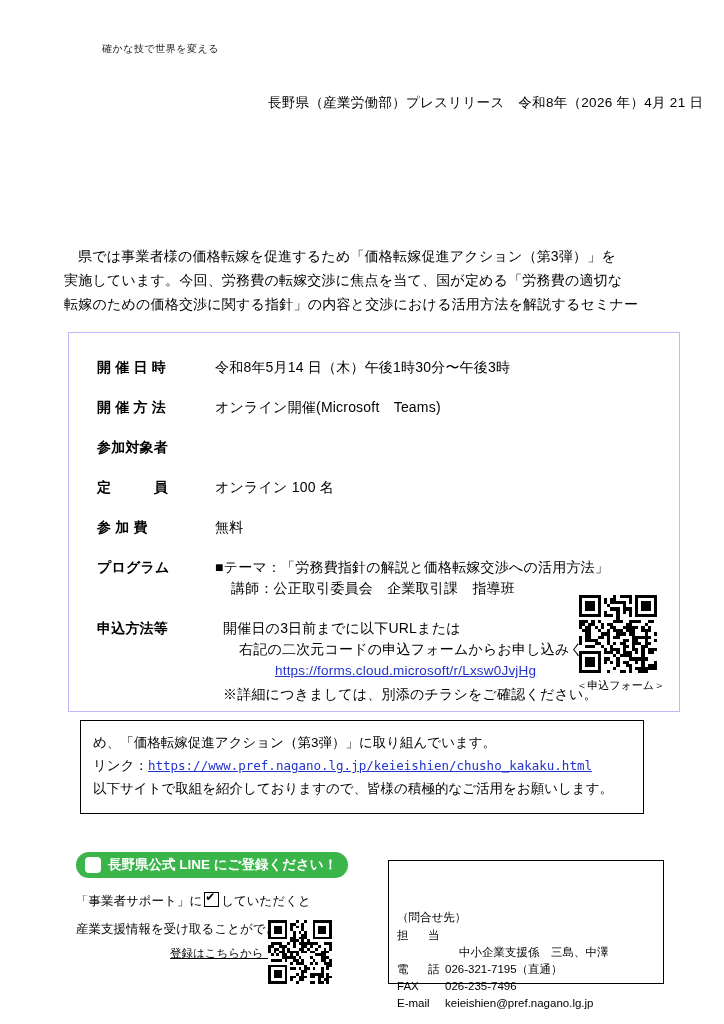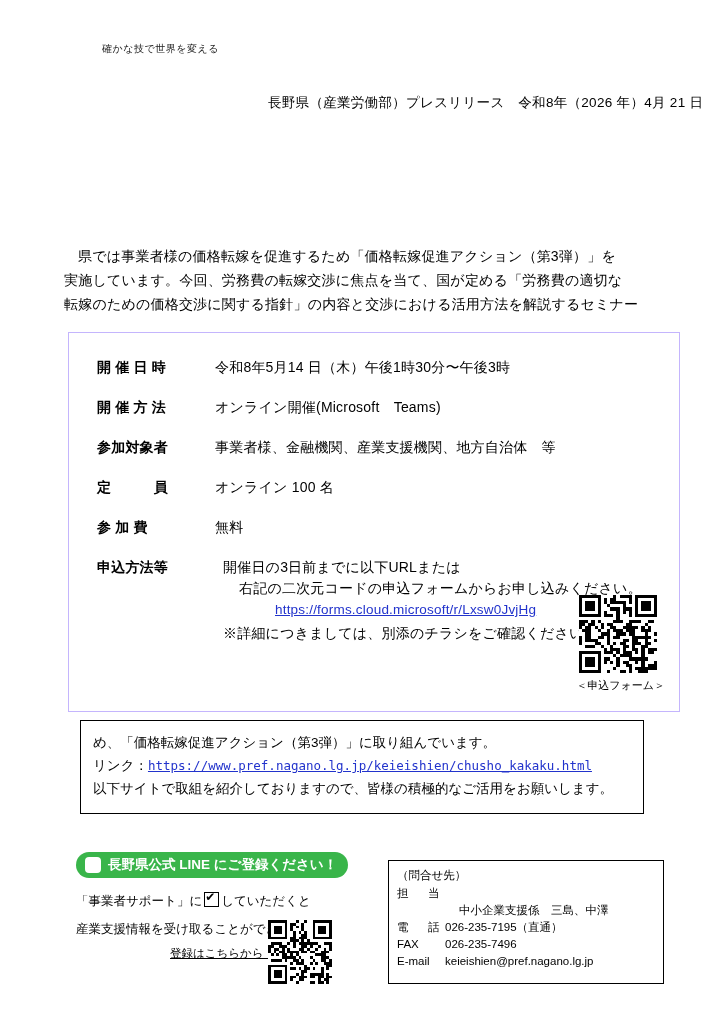--- a/index.html
+++ b/index.html
@@ -294,21 +294,21 @@
     position: absolute;
     left: 388px; top: 860px;
     width: 276px;
     height: 124px;
     border: 1px solid #000;
     box-sizing: border-box;
     padding: 6px 8px 0 8px;
     font-size: 11.5px;
     line-height: 17px;
   }
-  .contact-box .ttl { margin-bottom: 1px; }
+  .contact-box .ttl { margin-bottom: 1px; margin-top: 42px; }
   .crow { display: flex; }
   .crow .ck {
     width: 48px;
     flex: 0 0 48px;
     letter-spacing: 4px;
   }
   .crow .ck.wide { letter-spacing: 0px; }
   .crow .cv { flex: 1; }
   .crow .cv.indent { padding-left: 14px; }
 
@@ -350,33 +350,39 @@
         <div class="value">令和8年5月14 日（木）午後1時30分〜午後3時</div>
       </div>
 
       <div class="row">
         <div class="label">開 催 方 法</div>
         <div class="value">オンライン開催(Microsoft　Teams)</div>
       </div>
 
       <div class="row">
         <div class="label">参加対象者</div>
-        <div class="value">事業者様、金融機関、産業支援機関、地方自治体　等</div>
       </div>
 
       <div class="row">
         <div class="label">定　　　員</div>
         <div class="value">オンライン 100 名</div>
       </div>
 
       <div class="row">
         <div class="label">参 加 費</div>
         <div class="value">無料</div>
       </div>
 
+      <div class="row">
+        <div class="label">プログラム</div>
+        <div class="value">
+          <span>■テーマ：「労務費指針の解説と価格転嫁交渉への活用方法」</span>
+          <span class="sub">講師：公正取引委員会　企業取引課　指導班</span>
+        </div>
+      </div>
 
       <div class="row">
         <div class="label">申込方法等</div>
         <div class="value apply-value">
           <span>開催日の3日前までに以下URLまたは</span>
           <span class="l2">右記の二次元コードの申込フォームからお申し込みください。</span>
           <span class="apply-url-wrap">
             <a class="url-line" href="#">https://forms.cloud.microsoft/r/Lxsw0JvjHg</a>
             <span class="note-line">※詳細につきましては、別添のチラシをご確認ください。</span>
           </span>
@@ -991,21 +997,21 @@
     <div class="ttl">（問合せ先）</div>
     <div class="crow">
       <div class="ck">担　当</div>
     </div>
     <div class="crow">
       <div class="ck"></div>
       <div class="cv indent">中小企業支援係　三島、中澤</div>
     </div>
     <div class="crow">
       <div class="ck">電　話</div>
-      <div class="cv">026-235-7195（直通）</div>
+      <div class="cv">026-321-7195（直通）</div>
     </div>
     <div class="crow">
       <div class="ck"></div>
     </div>
     <div class="crow">
       <div class="ck wide">FAX</div>
       <div class="cv">026-235-7496</div>
     </div>
     <div class="crow">
       <div class="ck wide">E-mail</div>

